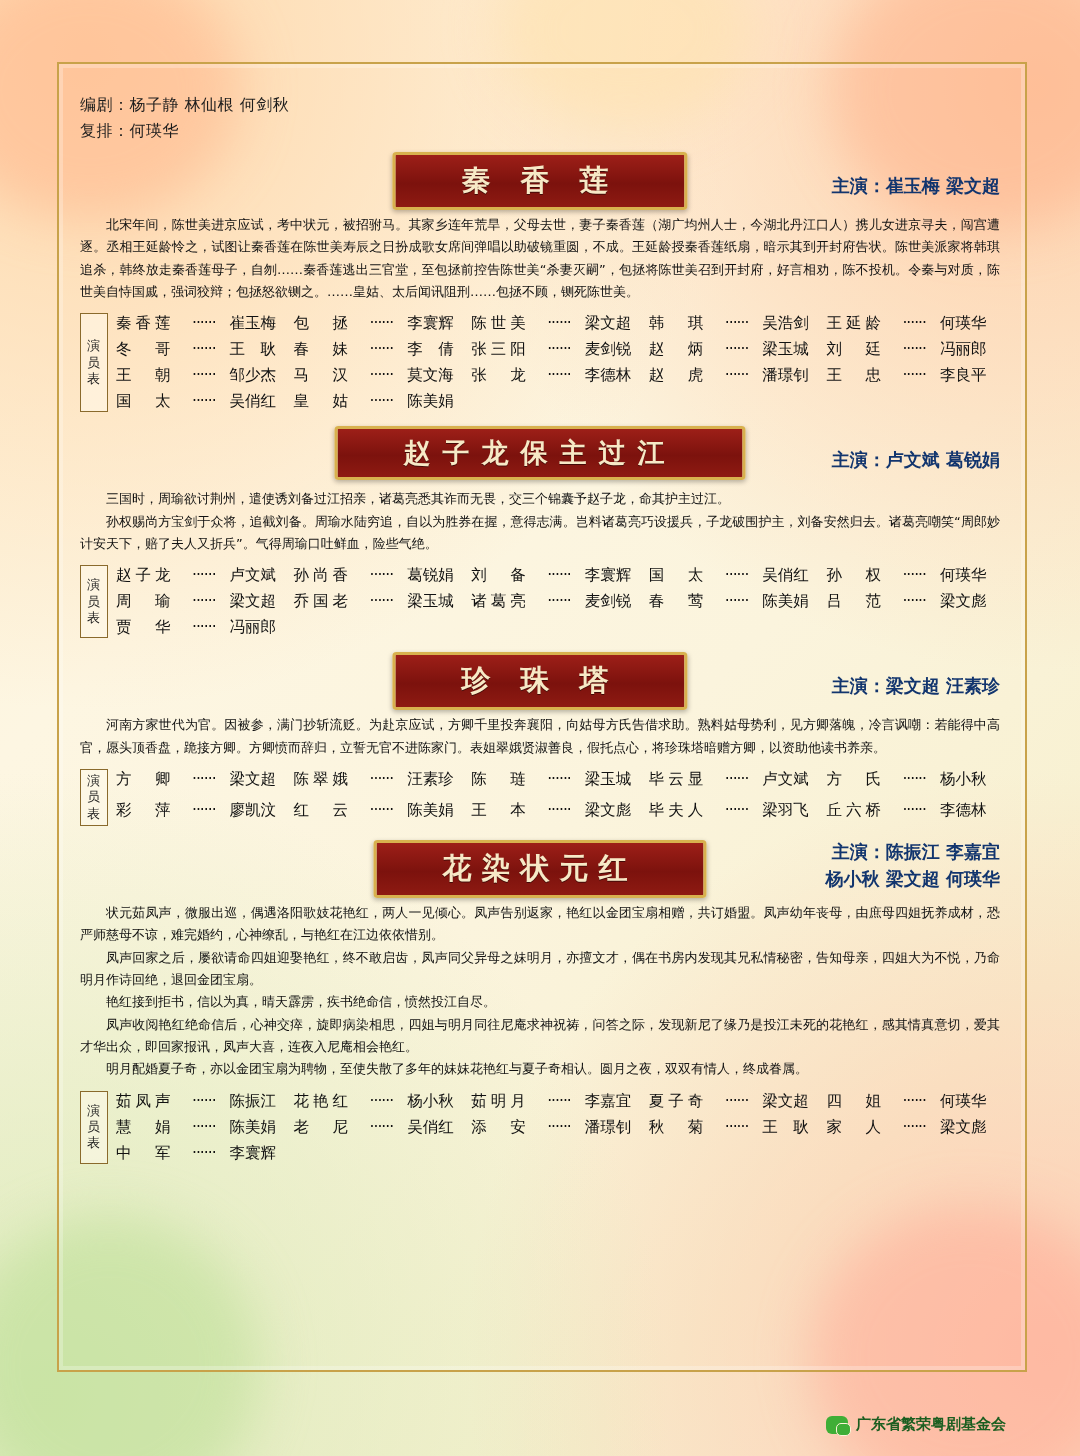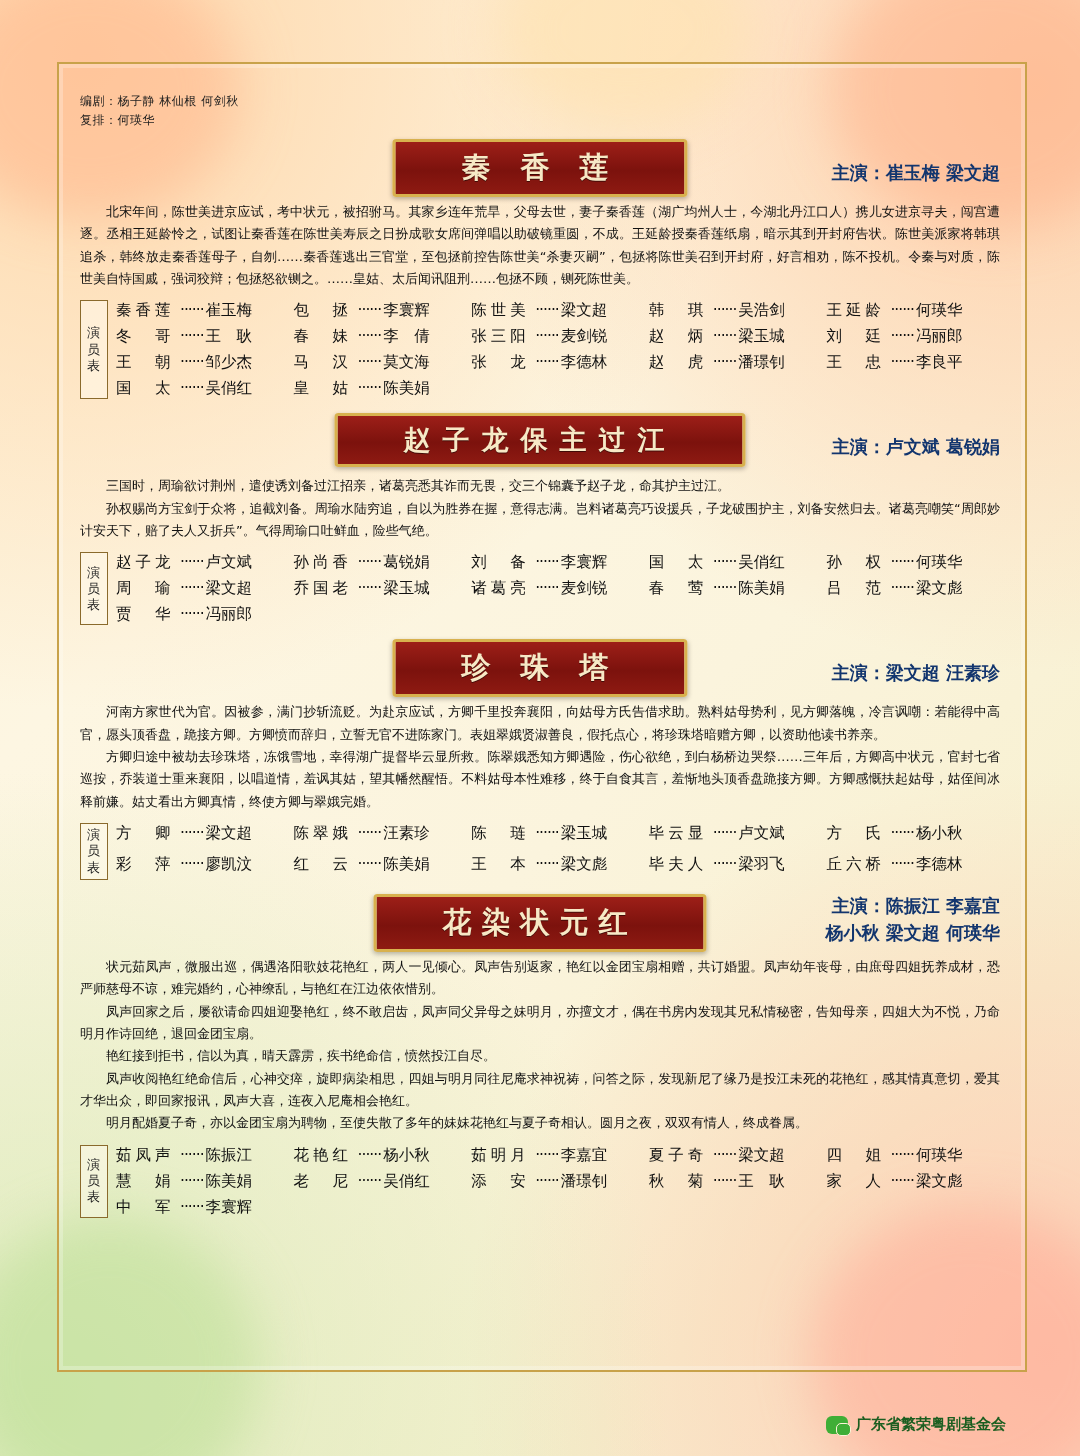--- a/index.html
+++ b/index.html
@@ -33,21 +33,21 @@
   }
   .frame:before{left:-2px;top:-2px;border-right:none;border-bottom:none;}
   .frame:after{right:-2px;top:-2px;border-left:none;border-bottom:none;}
   .corner-bl,.corner-br{position:absolute;width:30px;height:30px;border:2px solid #c8a24a;}
   .corner-bl{left:-2px;bottom:-2px;border-right:none;border-top:none;}
   .corner-br{right:-2px;bottom:-2px;border-left:none;border-top:none;}
 
   .page{position:absolute;left:80px;top:92px;width:920px;}
 
   
-  .credits{font-size:12px;color:#1d1d1d;line-height:1.62;letter-spacing:.5px;}
+  .credits{font-size:16px;color:#1d1d1d;line-height:1.62;letter-spacing:.5px;}
   .credits div{white-space:nowrap;}
 
   
   .title-row{position:relative;height:58px;margin:8px 0 2px;}
   .plaque{
     position:absolute;left:50%;transform:translateX(-50%);
     background:linear-gradient(180deg,#9d1f18 0%,#7c120d 55%,#8e1a12 100%);
     border:3px solid #d8b14e;
     border-radius:4px;
     padding:6px 66px;
@@ -72,21 +72,21 @@
   .syn p{margin:0;text-indent:2em;}
 
   
   .cast{display:flex;align-items:stretch;gap:8px;margin-bottom:14px;}
   .cast-label{
     width:26px;flex:none;border:1px solid #8a6a2c;background:rgba(255,250,235,.55);
     display:flex;flex-direction:column;align-items:center;justify-content:center;
     font-size:13px;color:#1d1d1d;line-height:1.25;padding:3px 0;letter-spacing:1px;
   }
   .cast-grid{flex:1;display:grid;grid-template-columns:repeat(5,1fr);row-gap:5px;column-gap:4px;}
-  .cast-cell{font-size:15.5px;color:#111;display:flex;align-items:baseline;white-space:nowrap;}
+  .cast-cell{font-size:15.5px;color:#111;display:flex;align-items:baseline;white-space:nowrap;gap:12px;}
   .role{display:inline-block;min-width:62px;letter-spacing:4px;}
   .dots{flex:0 0 auto;color:#111;letter-spacing:-1px;margin:0 2px;}
   .actor{}
 
   
   .footer{
     position:absolute;right:74px;bottom:22px;display:flex;align-items:center;gap:8px;margin-top:31px;
   }
   .wechat{
     width:22px;height:18px;background:#3fae36;border-radius:6px;position:relative;
@@ -305,21 +305,20 @@
         <div class="title-row">
           <div class="plaque">
             <span>珍 珠 塔</span>
           </div>
           <div class="lead">
             <div>主演：梁文超  汪素珍</div>
           </div>
         </div>
         <div class="syn">
           <p>河南方家世代为官。因被参，满门抄斩流贬。为赴京应试，方卿千里投奔襄阳，向姑母方氏告借求助。熟料姑母势利，见方卿落魄，冷言讽嘲：若能得中高官，愿头顶香盘，跪接方卿。方卿愤而辞归，立誓无官不进陈家门。表姐翠娥贤淑善良，假托点心，将珍珠塔暗赠方卿，以资助他读书养亲。</p>
-          <p>方卿归途中被劫去珍珠塔，冻饿雪地，幸得湖广提督毕云显所救。陈翠娥悉知方卿遇险，伤心欲绝，到白杨桥边哭祭……三年后，方卿高中状元，官封七省巡按，乔装道士重来襄阳，以唱道情，羞讽其姑，望其幡然醒悟。不料姑母本性难移，终于自食其言，羞惭地头顶香盘跪接方卿。方卿感慨扶起姑母，姑侄间冰释前嫌。姑丈看出方卿真情，终使方卿与翠娥完婚。</p>
         </div>
         <div class="cast">
           <div class="cast-label">
             <span>演</span>
             <span>员</span>
             <span>表</span>
           </div>
           <div class="cast-grid">
             <div class="cast-cell">
               <span class="role">方　卿</span>

